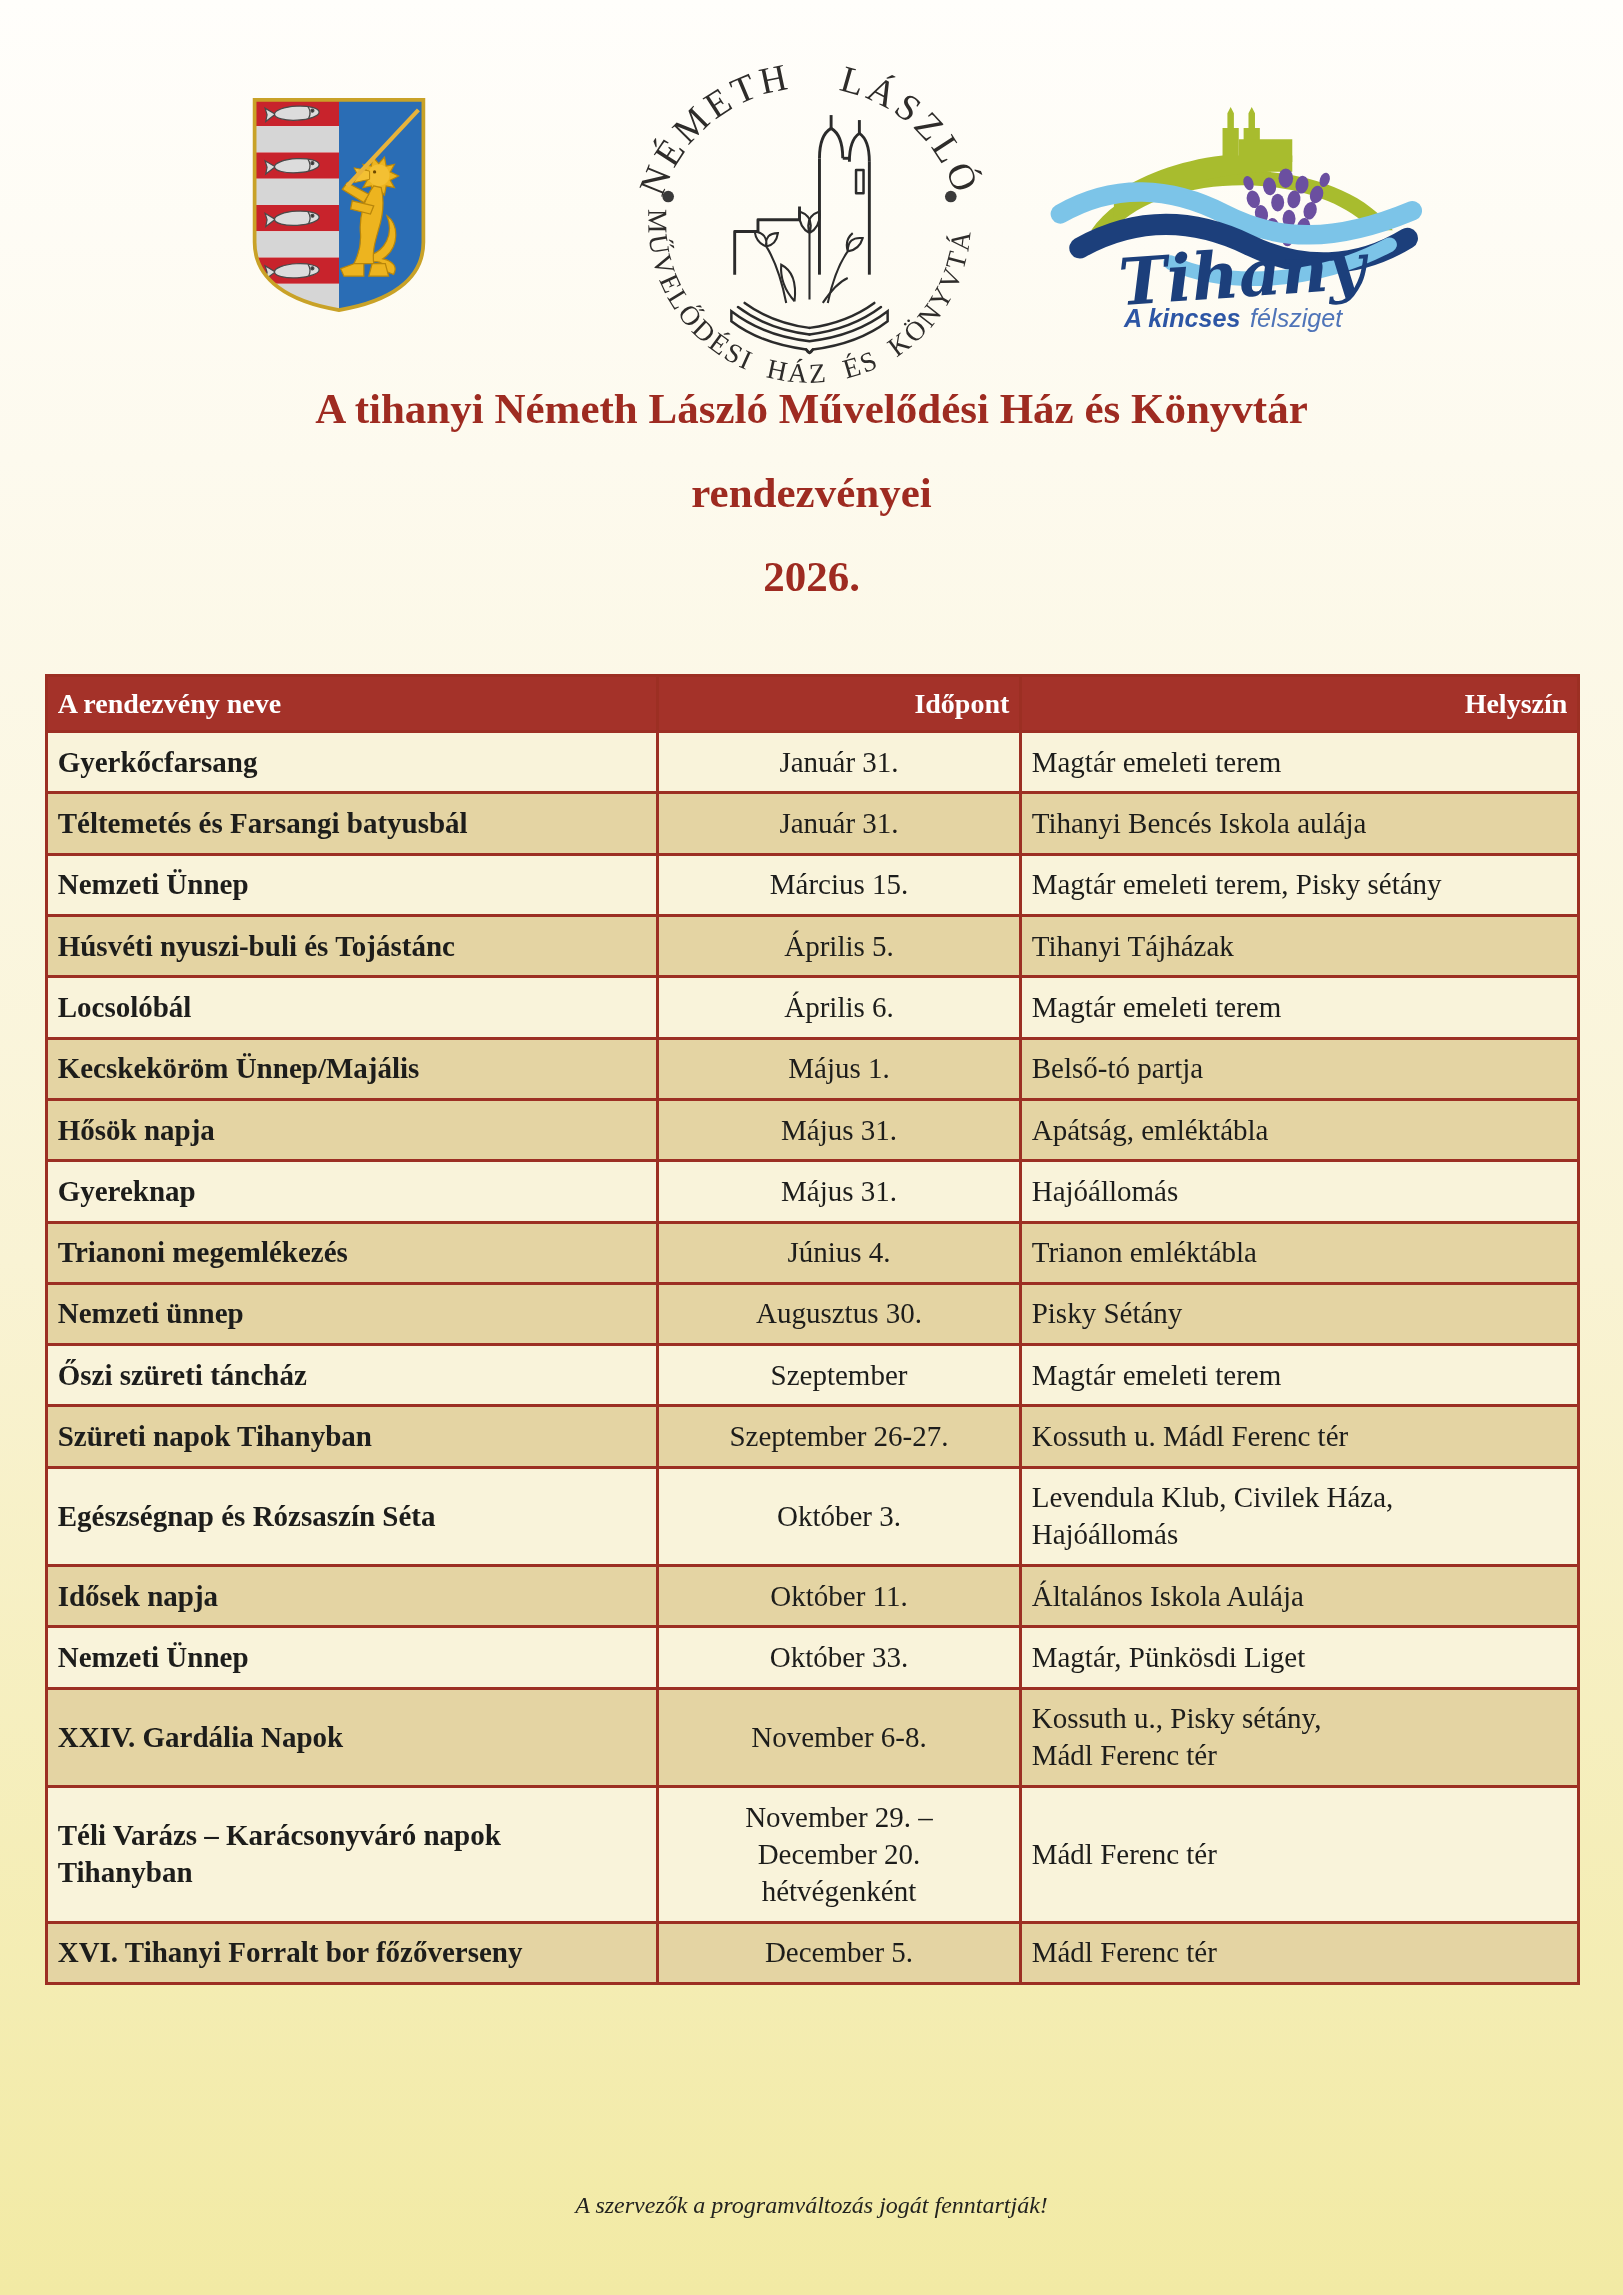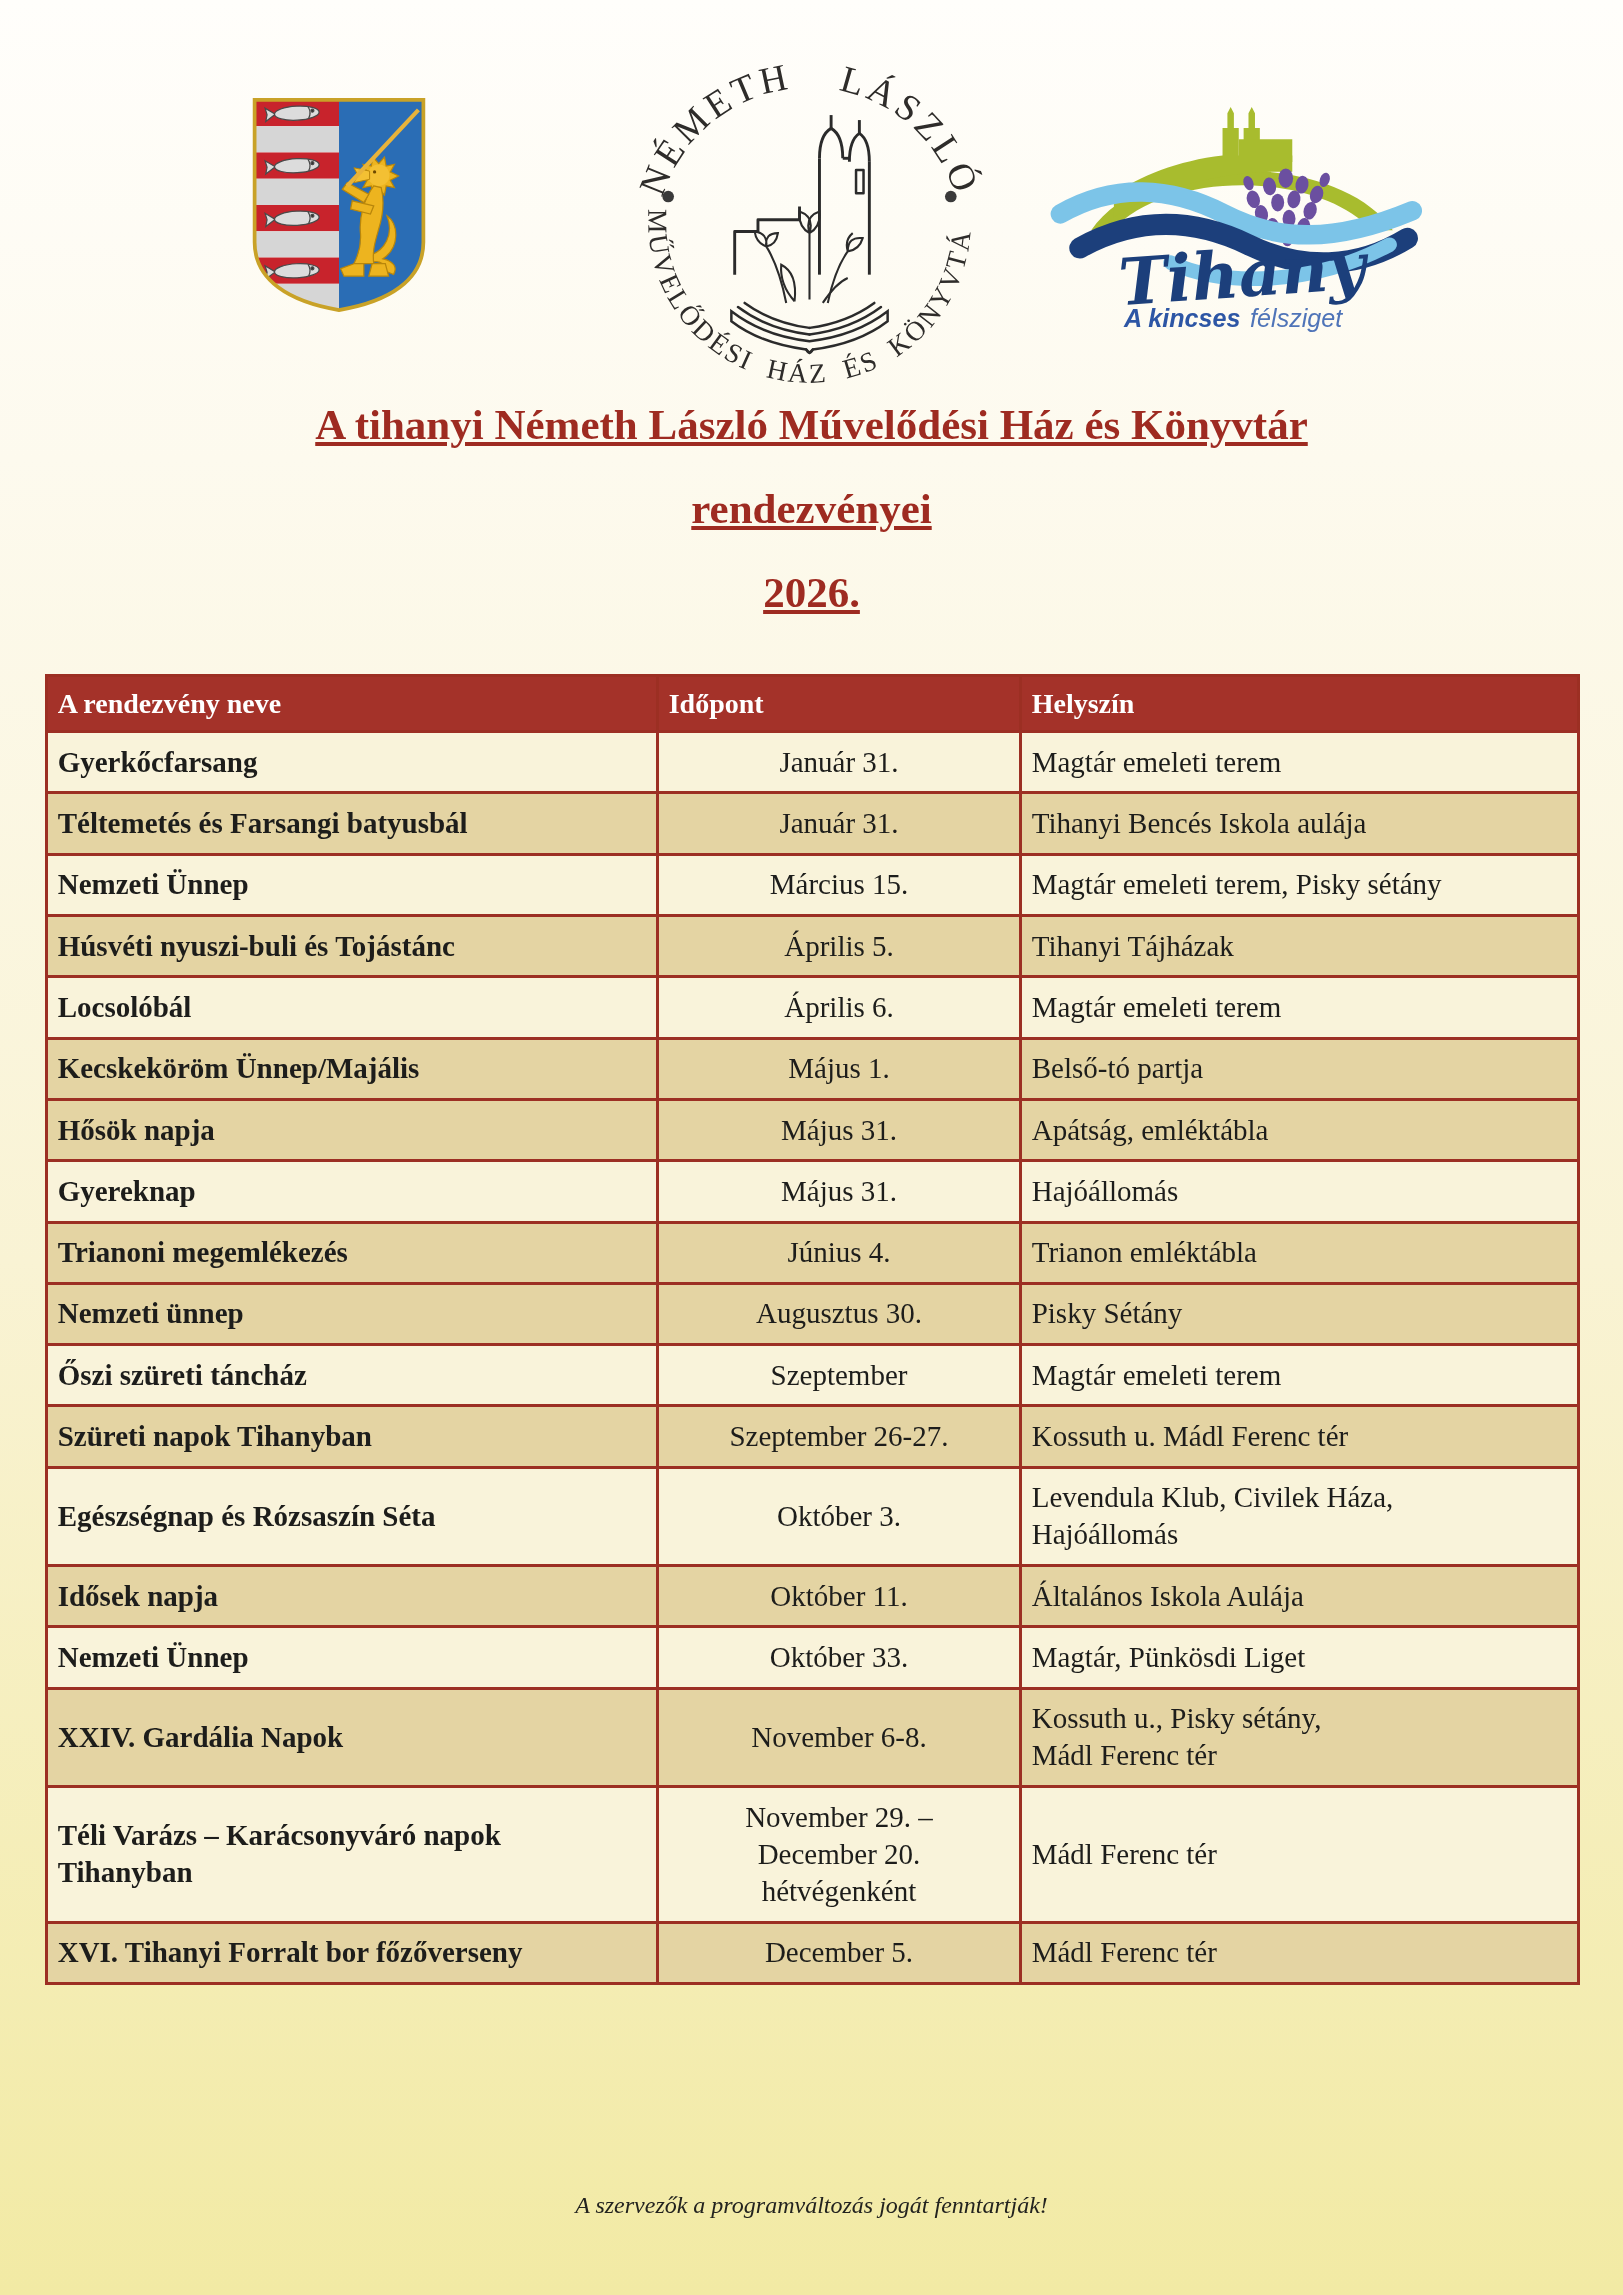--- a/index.html
+++ b/index.html
@@ -11,36 +11,36 @@
     color:#1d1d1b;
     overflow:hidden;
   }
   
   .coa{position:absolute;left:248px;top:93px;width:182px;height:224px;}
   .center-logo{position:absolute;left:610px;top:28px;width:399px;height:367px;}
   .tihany-logo{position:absolute;left:1049px;top:71px;width:386px;height:268px;}
   .arc-text{font-family:"Liberation Serif",serif;fill:#2e2c2a;}
   
   .title{
-    position:absolute;top:383px;left:0;right:0;
+    position:absolute;top:367px;left:0;right:0;
     text-align:center;color:#9e2b21;font-weight:bold;
-    font-size:43px;line-height:84px;text-decoration:underline;
+    font-size:43px;line-height:84px;
   }
   
   table.events{
     position:absolute;left:45px;top:674px;
     width:1532px;border-collapse:collapse;table-layout:fixed;
   }
   table.events th,table.events td{border:3.2px solid #9c2f23;}
   table.events th{
     background:#a43229;color:#ffffff;font-size:28px;font-weight:bold;
     padding:10.6px 9.7px;
   }
   th.h-name{text-align:left;padding-left:14.6px;}
-  th.h-date,th.h-loc{text-align:left;}
+  th.h-date,th.h-loc{text-align:right;}
   table.events td{
     font-size:29px;line-height:1.28;vertical-align:middle;
     padding:10.6px 9.7px;white-space:pre-line;
   }
   td.col-name{font-weight:bold;text-align:left;padding-left:14px;}
   td.col-date{text-align:center;}
   td.col-location{text-align:left;padding-left:12px;}
   tr.cream{background:#f9f3da;}
   tr.tan{background:#e4d4a3;}
   

